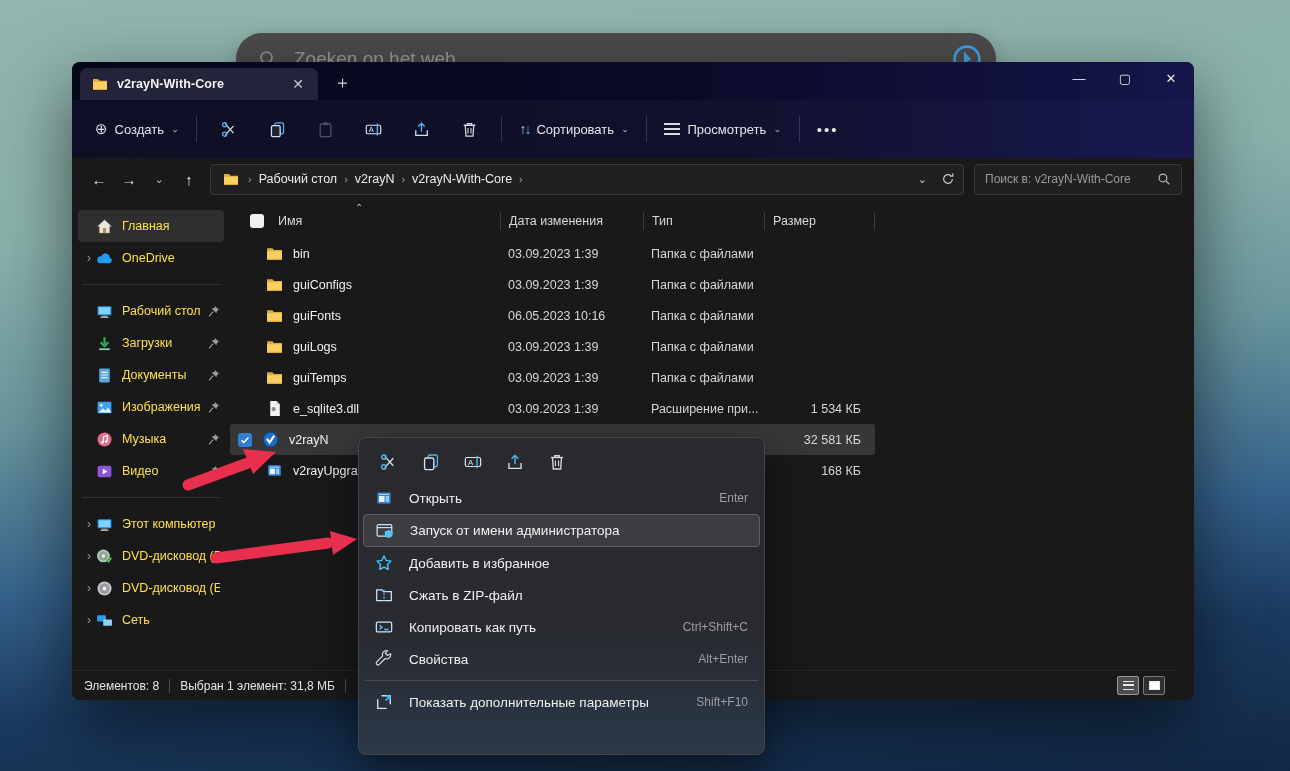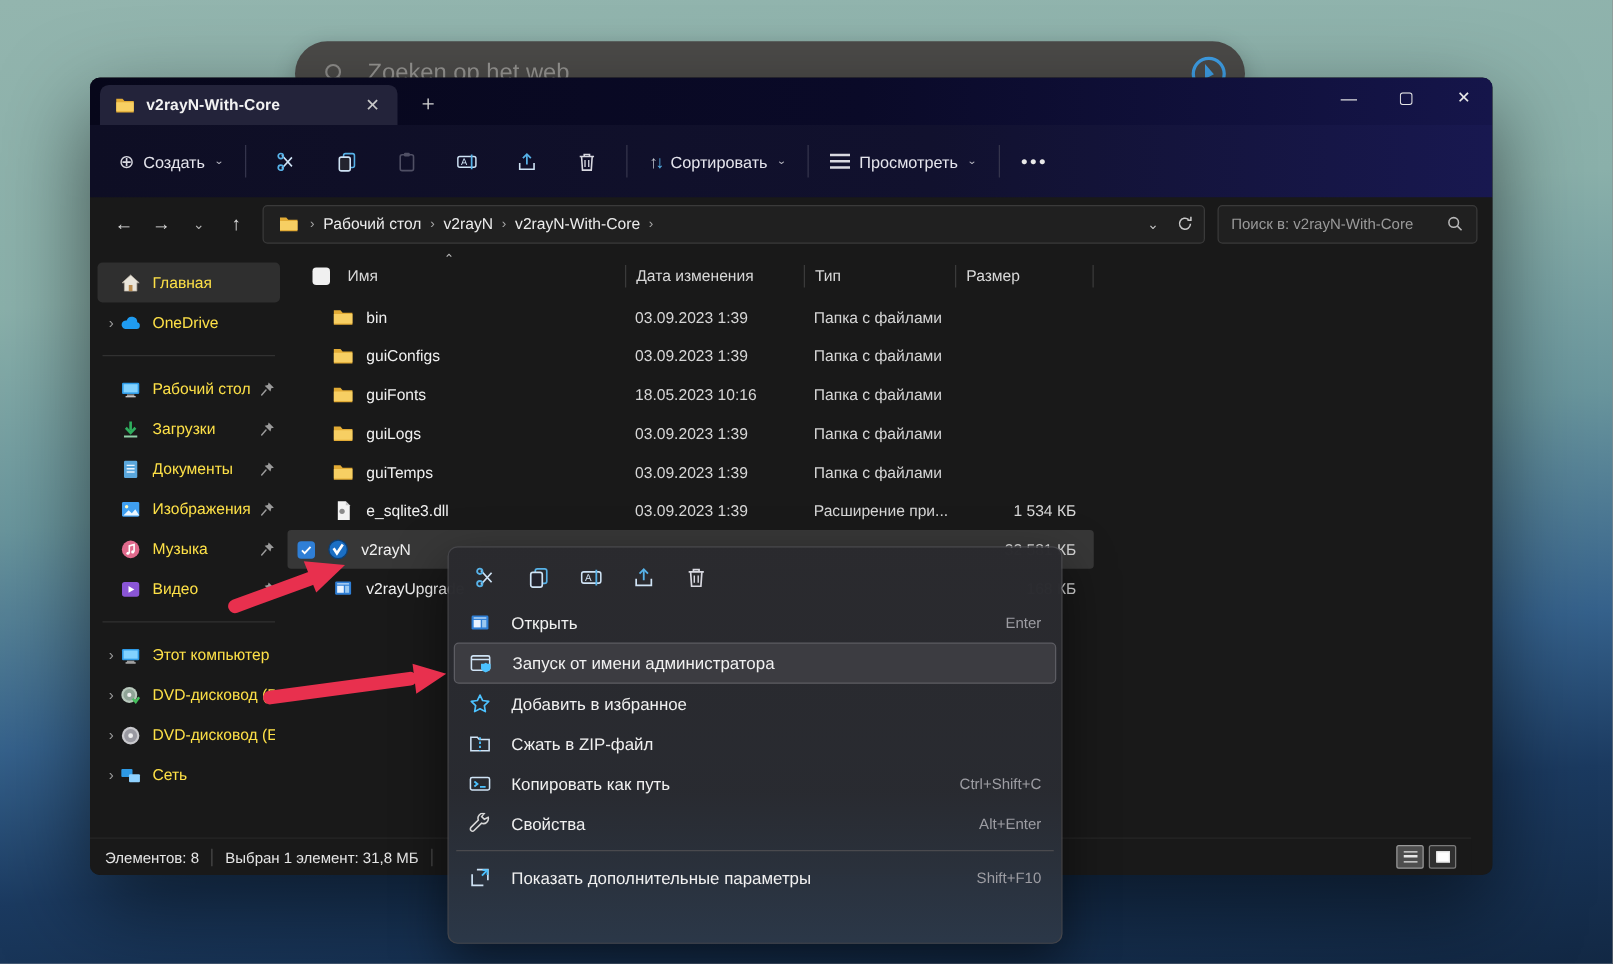--- a/index.html
+++ b/index.html
@@ -108,21 +108,21 @@
   .st-sep { width:1px; height:14px; background:#4a4a4a; margin:0 10px; }
   .viewtoggles { margin-left:auto; display:flex; gap:4px; }
   .vt { width:22px; height:19px; border:1px solid #7a7a7a; border-radius:2px;
     display:flex; align-items:center; justify-content:center; background:#303030; }
   .vt.active { background:#4e4e4e; border-color:#9a9a9a; }
   .vt .l3 { width:11px; height:9px; border-top:1.5px solid #e8e8e8; border-bottom:1.5px solid #e8e8e8; position:relative; }
   .vt .l3::after { content:""; position:absolute; left:0; right:0; top:2.2px; height:1.5px; background:#e8e8e8; }
   .vt .sq { width:11px; height:9px; border:1.5px solid #e8e8e8; background:#fff; }
 
   
-  .ctx { position:absolute; left:358px; top:437px; width:492px; height:318px; z-index:5;
+  .ctx { position:absolute; left:358px; top:437px; width:407px; height:318px; z-index:5;
     border-radius:8px; border:1px solid #454549; padding:4px;
     background:linear-gradient(180deg,rgba(42,42,46,.99) 0%,rgba(41,43,49,.98) 62%,rgba(44,56,72,.96) 100%);
     box-shadow:0 16px 40px rgba(0,0,0,.5); color:#f0f0f0; font-size:13.5px; }
   .ctx-strip { height:40px; display:flex; align-items:center; gap:6px; padding:0 8px; }
   .ctx-strip .sbtn { width:36px; height:34px; display:flex; align-items:center; justify-content:center; border-radius:4px; }
   .ctx-strip svg { width:18px; height:18px; }
   .mi { height:32px; display:flex; align-items:center; border-radius:4px; padding:0 12px; }
   .mi .mic { width:18px; height:18px; flex:none; margin-right:16px; }
   .mi .ml { flex:1; white-space:nowrap; overflow:hidden; }
   .mi .ms { color:#9d9da3; font-size:12px; margin-left:12px; white-space:nowrap; }
@@ -544,21 +544,21 @@
         <div class="ftype">Папка с файлами</div>
         <div class="fsize"></div>
       </div>
       <div class="frow">
         <div class="fname">
             <svg class="ic">
               <use href="#s-folder"></use>
             </svg>
             <span>guiFonts</span>
           </div>
-        <div class="fdate">18.05.2023 10:16</div>
+        <div class="fdate">06.05.2023 10:16</div>
         <div class="ftype">Папка с файлами</div>
         <div class="fsize"></div>
       </div>
       <div class="frow">
         <div class="fname">
             <svg class="ic">
               <use href="#s-folder"></use>
             </svg>
             <span>guiLogs</span>
           </div>

